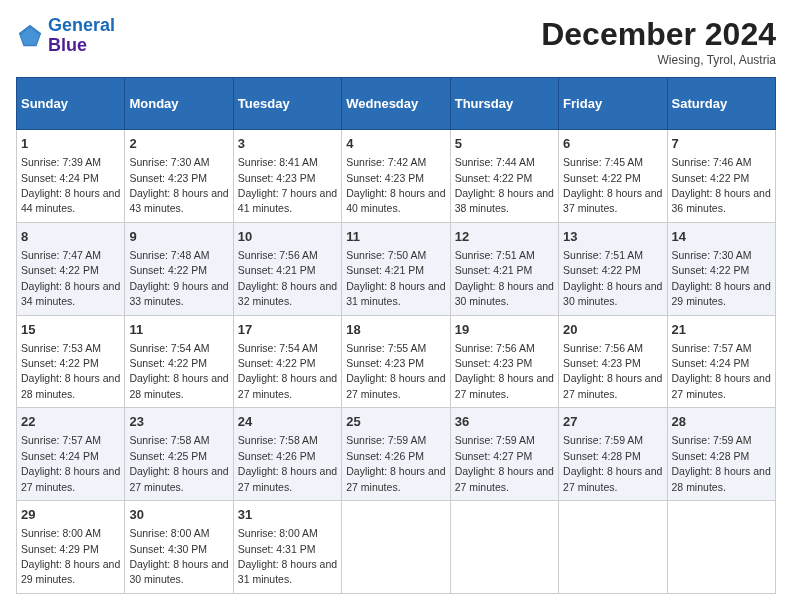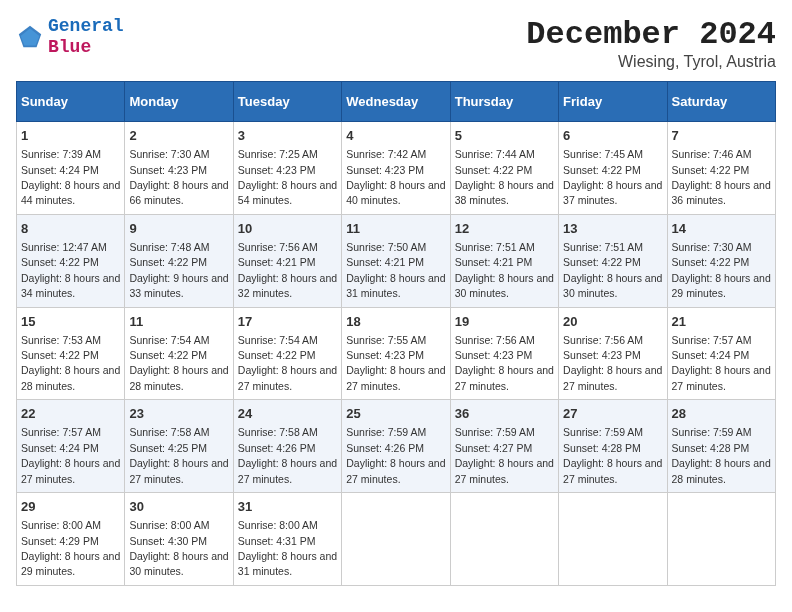--- a/index.html
+++ b/index.html
@@ -22,49 +22,47 @@
       gap: 4px;
     }
     .logo-text {
       font-size: 18px;
       font-weight: bold;
       color: #333;
       line-height: 1.1;
     }
     .logo-text span {
       color: #1a6bba;
-      font-family: Liberation Mono, monospace;
     }
     .logo-icon {
       width: 28px;
       height: 28px;
     }
     .title-block {
       text-align: right;
     }
     .title-block h1 {
       font-size: 32px;
       font-weight: bold;
       color: #222;
-      font-family: Liberation Mono, monospace;
     }
     .title-block h2 {
-      font-size: 16px;
+      font-size: 12px;
       font-weight: normal;
       color: #444;
     }
     table {
       width: 100%;
       border-collapse: collapse;
       font-size: 11px;
     }
     thead tr th {
       background: #2a6db5;
       color: #fff;
-      padding: 12px 4px;
+      padding: 18px 4px;
       text-align: left;
       font-size: 13px;
       font-weight: bold;
       border: 1px solid #1a5090;
     }
     tbody tr td {
       vertical-align: top;
       padding: 5px 4px;
       border: 1px solid #ccc;
       color: #333;
@@ -92,21 +90,21 @@
 <body>
 
 <div class="header">
   <div class="logo">
     <svg class="logo-icon" viewBox="0 0 30 30" xmlns="http://www.w3.org/2000/svg">
       <polygon points="15,3 27,12 22,26 8,26 3,12" fill="#1a6bba" opacity="0.85"></polygon>
       <polygon points="15,6 25,14 21,24 9,24 5,14" fill="#4a9de0" opacity="0.7"></polygon>
     </svg>
     <div class="logo-text">
       <span>General</span><br>
-      <span style="color:#be185d">Blue</span>
+      <span style="color:#4c1d95">Blue</span>
     </div>
   </div>
   <div class="title-block">
     <h1>December 2024</h1>
     <h2>Wiesing, Tyrol, Austria</h2>
   </div>
 </div>
 
 <table>
   <thead>
@@ -116,29 +114,29 @@
         <th>Tuesday</th>
         <th>Wednesday</th>
         <th>Thursday</th>
         <th>Friday</th>
         <th>Saturday</th>
       </tr>
   </thead>
   <tbody id="calendar-body">
   <tr>
         <td><span class="day-num">1</span><span class="day-detail">Sunrise: 7:39 AM</span><br><span class="day-detail">Sunset: 4:24 PM</span><br><span class="day-detail">Daylight: 8 hours and 44 minutes.</span></td>
-        <td><span class="day-num">2</span><span class="day-detail">Sunrise: 7:30 AM</span><br><span class="day-detail">Sunset: 4:23 PM</span><br><span class="day-detail">Daylight: 8 hours and 66 minutes.</span></td>
-        <td><span class="day-num">3</span><span class="day-detail">Sunrise: 7:25 AM</span><br><span class="day-detail">Sunset: 4:23 PM</span><br><span class="day-detail">Daylight: 8 hours and 54 minutes.</span></td>
+        <td><span class="day-num">2</span><span class="day-detail">Sunrise: 7:30 AM</span><br><span class="day-detail">Sunset: 4:23 PM</span><br><span class="day-detail">Daylight: 8 hours and 43 minutes.</span></td>
+        <td><span class="day-num">3</span><span class="day-detail">Sunrise: 8:41 AM</span><br><span class="day-detail">Sunset: 4:23 PM</span><br><span class="day-detail">Daylight: 7 hours and 41 minutes.</span></td>
         <td><span class="day-num">4</span><span class="day-detail">Sunrise: 7:42 AM</span><br><span class="day-detail">Sunset: 4:23 PM</span><br><span class="day-detail">Daylight: 8 hours and 40 minutes.</span></td>
         <td><span class="day-num">5</span><span class="day-detail">Sunrise: 7:44 AM</span><br><span class="day-detail">Sunset: 4:22 PM</span><br><span class="day-detail">Daylight: 8 hours and 38 minutes.</span></td>
         <td><span class="day-num">6</span><span class="day-detail">Sunrise: 7:45 AM</span><br><span class="day-detail">Sunset: 4:22 PM</span><br><span class="day-detail">Daylight: 8 hours and 37 minutes.</span></td>
         <td><span class="day-num">7</span><span class="day-detail">Sunrise: 7:46 AM</span><br><span class="day-detail">Sunset: 4:22 PM</span><br><span class="day-detail">Daylight: 8 hours and 36 minutes.</span></td>
       </tr>
       <tr>
-        <td><span class="day-num">8</span><span class="day-detail">Sunrise: 12:47 AM</span><br><span class="day-detail">Sunset: 4:22 PM</span><br><span class="day-detail">Daylight: 8 hours and 34 minutes.</span></td>
+        <td><span class="day-num">8</span><span class="day-detail">Sunrise: 7:47 AM</span><br><span class="day-detail">Sunset: 4:22 PM</span><br><span class="day-detail">Daylight: 8 hours and 34 minutes.</span></td>
         <td><span class="day-num">9</span><span class="day-detail">Sunrise: 7:48 AM</span><br><span class="day-detail">Sunset: 4:22 PM</span><br><span class="day-detail">Daylight: 9 hours and 33 minutes.</span></td>
         <td><span class="day-num">10</span><span class="day-detail">Sunrise: 7:56 AM</span><br><span class="day-detail">Sunset: 4:21 PM</span><br><span class="day-detail">Daylight: 8 hours and 32 minutes.</span></td>
         <td><span class="day-num">11</span><span class="day-detail">Sunrise: 7:50 AM</span><br><span class="day-detail">Sunset: 4:21 PM</span><br><span class="day-detail">Daylight: 8 hours and 31 minutes.</span></td>
         <td><span class="day-num">12</span><span class="day-detail">Sunrise: 7:51 AM</span><br><span class="day-detail">Sunset: 4:21 PM</span><br><span class="day-detail">Daylight: 8 hours and 30 minutes.</span></td>
         <td><span class="day-num">13</span><span class="day-detail">Sunrise: 7:51 AM</span><br><span class="day-detail">Sunset: 4:22 PM</span><br><span class="day-detail">Daylight: 8 hours and 30 minutes.</span></td>
         <td><span class="day-num">14</span><span class="day-detail">Sunrise: 7:30 AM</span><br><span class="day-detail">Sunset: 4:22 PM</span><br><span class="day-detail">Daylight: 8 hours and 29 minutes.</span></td>
       </tr>
       <tr>
         <td><span class="day-num">15</span><span class="day-detail">Sunrise: 7:53 AM</span><br><span class="day-detail">Sunset: 4:22 PM</span><br><span class="day-detail">Daylight: 8 hours and 28 minutes.</span></td>
         <td><span class="day-num">11</span><span class="day-detail">Sunrise: 7:54 AM</span><br><span class="day-detail">Sunset: 4:22 PM</span><br><span class="day-detail">Daylight: 8 hours and 28 minutes.</span></td>

